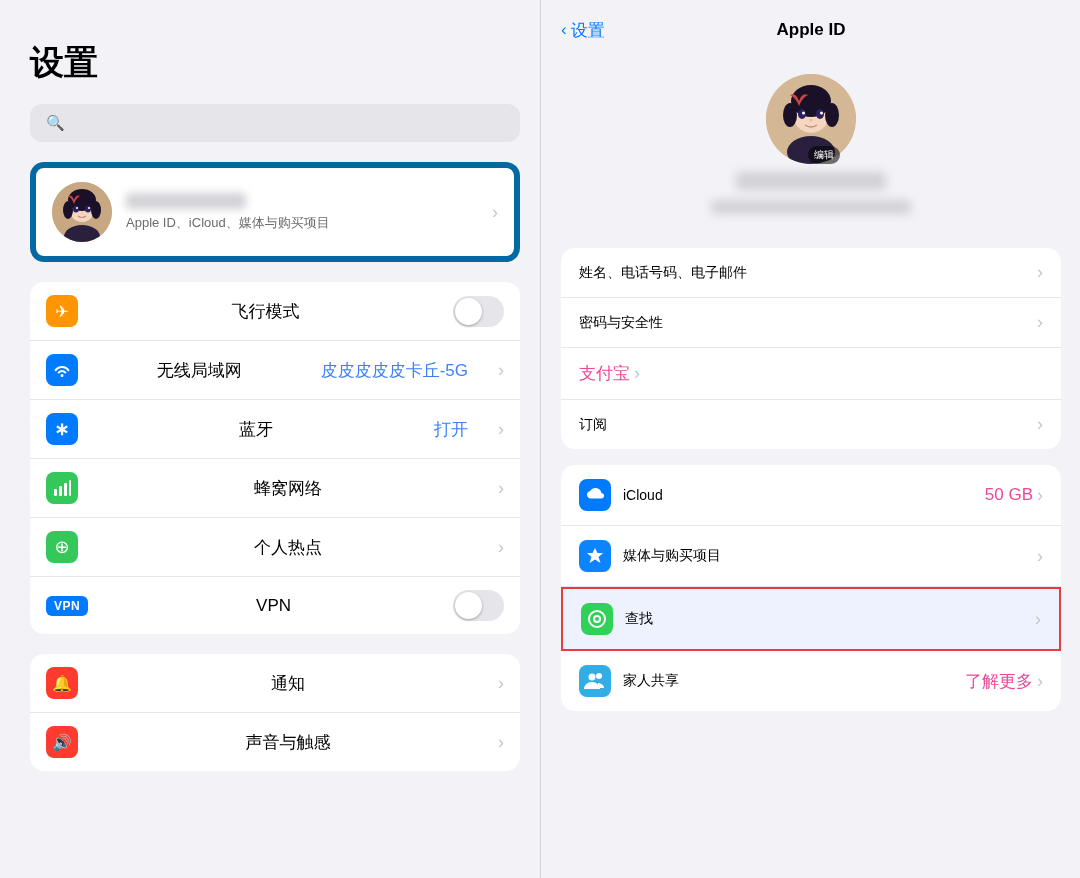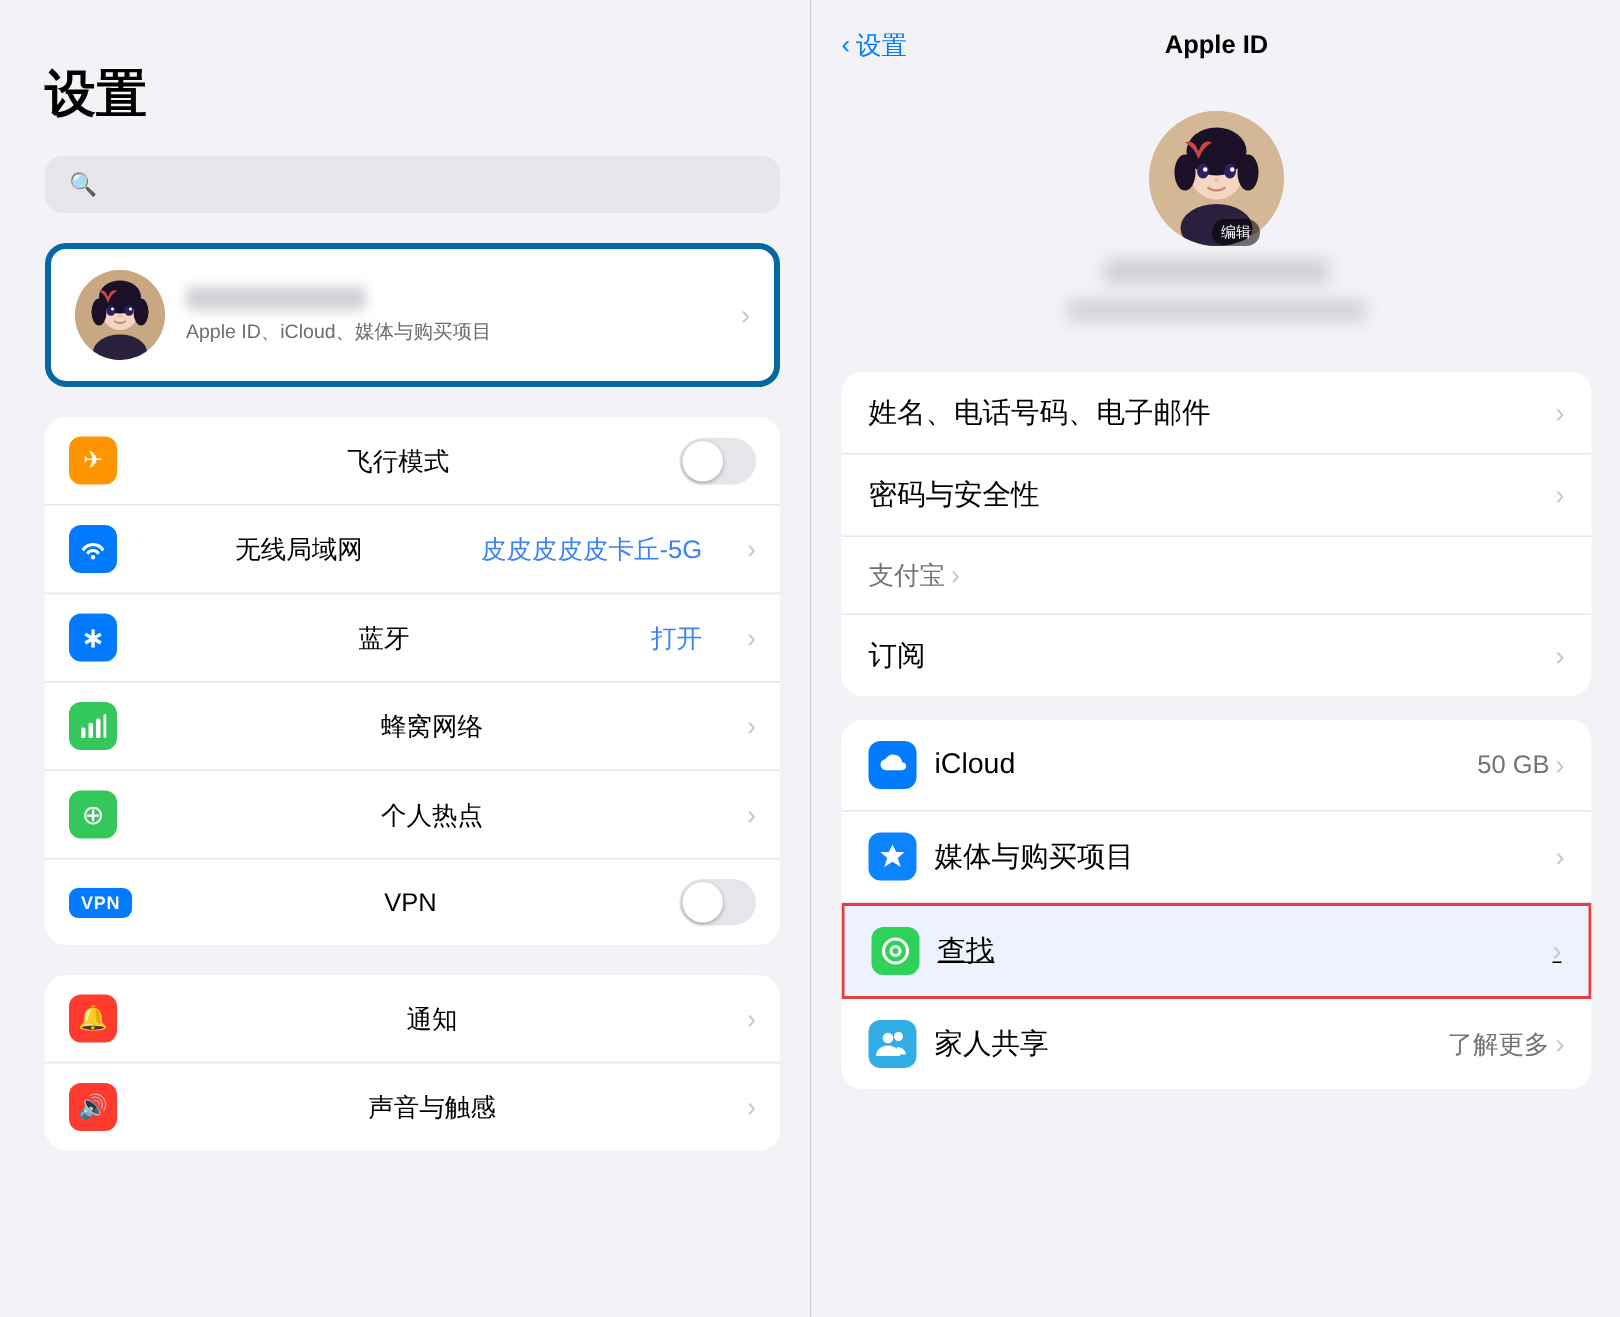--- a/index.html
+++ b/index.html
@@ -50,21 +50,21 @@
       outline: none;
       font-size: 17px;
       color: #8e8e93;
       width: 100%;
     }
 
     
     .profile-card {
       background: #fff;
       border-radius: 14px;
-      border: 4px solid #0369a1;
+      border: 6px solid #0369a1;
       padding: 14px 16px;
       display: flex;
       align-items: center;
       gap: 14px;
       margin-bottom: 20px;
       cursor: pointer;
     }
 
     .profile-avatar {
       width: 60px;
@@ -293,27 +293,27 @@
       border-bottom: 0.5px solid #e5e5ea;
       cursor: pointer;
     }
 
     .right-row:last-child {
       border-bottom: none;
     }
 
     .right-row-label {
       flex: 1;
-      font-size: 19px;
+      font-size: 14px;
       color: #000;
     }
 
     .right-row-value {
       font-size: 17px;
-      color: #737373;
+      color: #ec4899;
       margin-right: 4px;
     }
 
     .right-chevron {
       color: #c7c7cc;
       font-size: 18px;
     }
 
     .right-icon-box {
       width: 32px;
@@ -329,21 +329,20 @@
     }
 
     .icon-icloud { background: #007aff; }
     .icon-appstore { background: #0d84ff; }
     .icon-find { background: #30d158; }
     .icon-family { background: #32ade6; }
 
     
     .highlighted-row {
       background: #f0f0f5;
-      text-decoration: underline;
     }
 
     
     .panel-divider {
       width: 1px;
       background: #d1d1d6;
       height: 878px;
       flex-shrink: 0;
     }
   </style>

